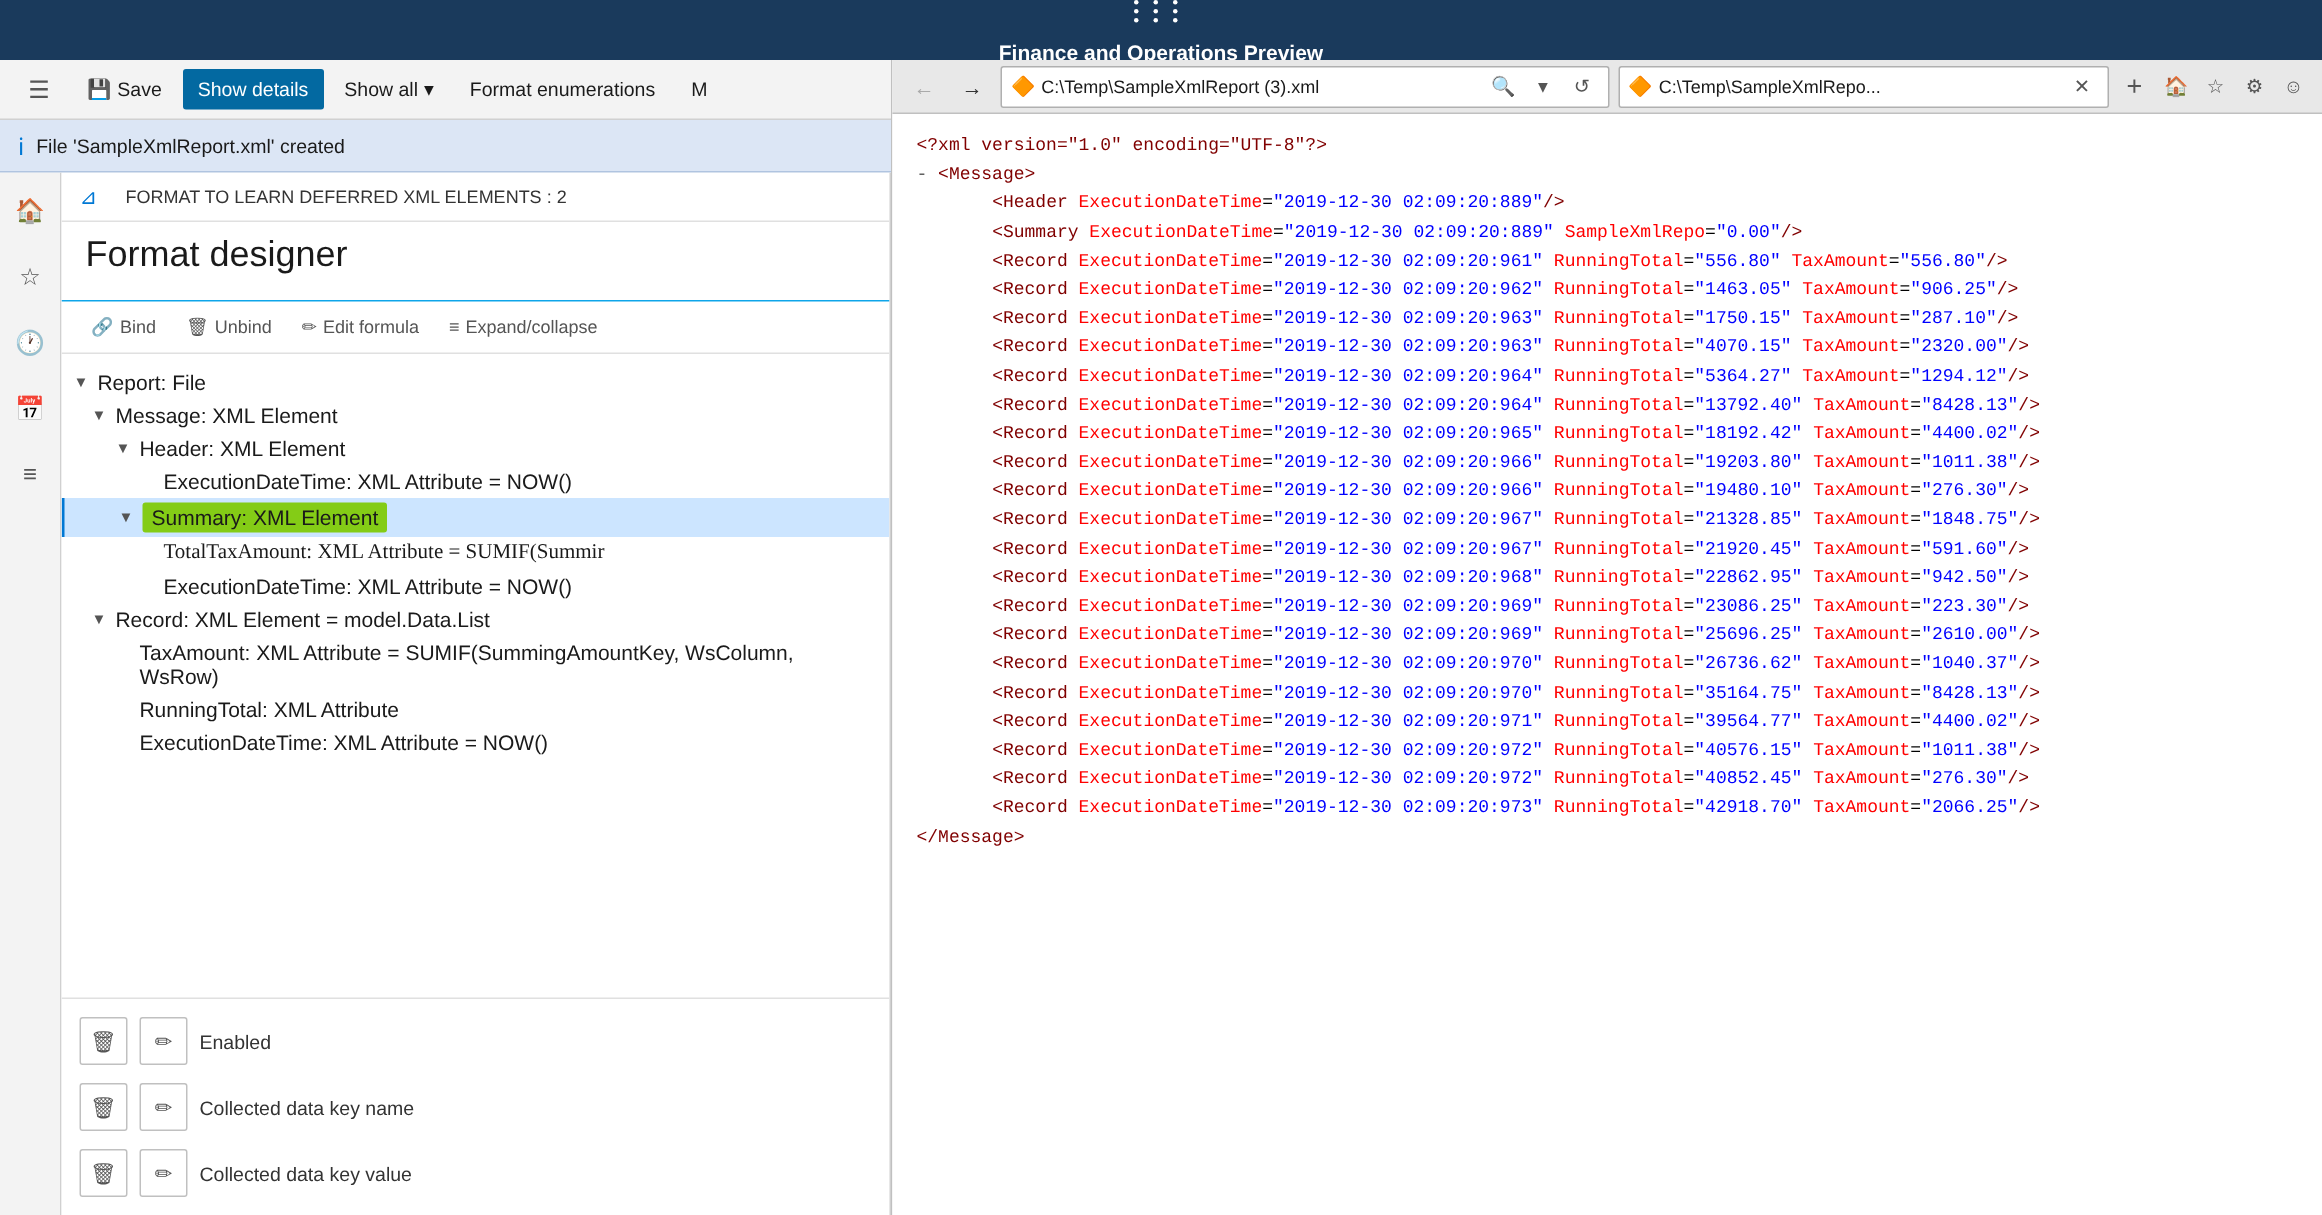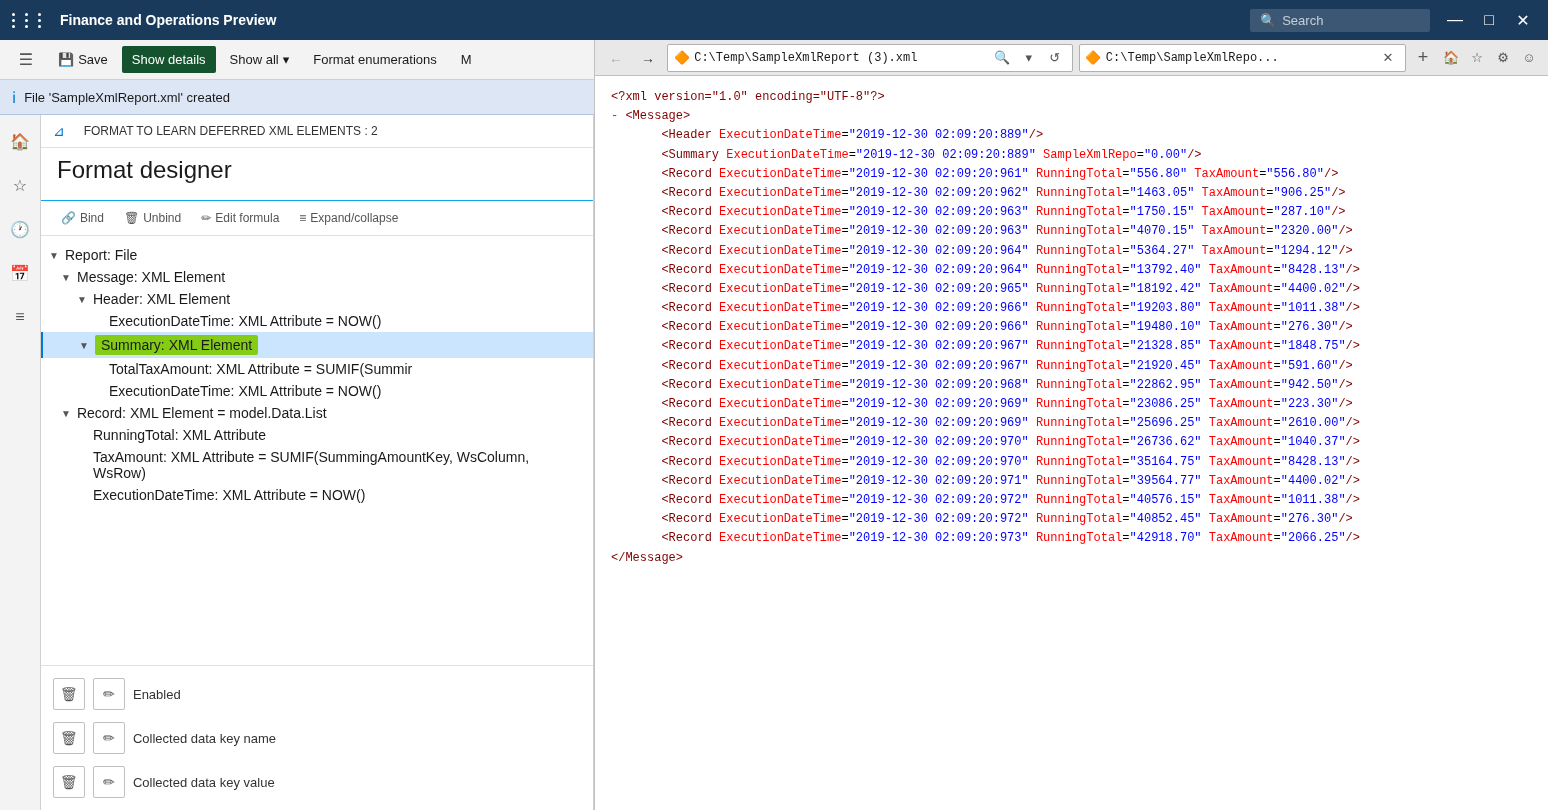--- a/index.html
+++ b/index.html
@@ -7,20 +7,21 @@
 
     
     .app-bar {
       display: flex;
       align-items: center;
       background: #1a3a5c;
       color: white;
       height: 40px;
       padding: 0 12px;
       gap: 12px;
+      flex-direction: column;
     }
     .app-bar-grid { display: grid; grid-template-columns: 10px 10px 10px; gap: 3px; cursor: pointer; }
     .app-bar-grid span { width: 3px; height: 3px; background: white; display: block; border-radius: 50%; }
     .app-title { font-size: 14px; font-weight: 600; color: white; flex: 1; }
     .search-bar {
       display: flex;
       align-items: center;
       background: rgba(255,255,255,0.15);
       border-radius: 2px;
       padding: 4px 10px;
@@ -53,21 +54,21 @@
       gap: 4px;
       padding: 6px 10px;
       border: none;
       background: transparent;
       cursor: pointer;
       font-size: 13px;
       color: #1a1a1a;
       border-radius: 2px;
     }
     .toolbar-btn.primary {
-      background: #14532d;
+      background: #0369a1;
       color: white;
     }
 
     
     .notification-bar {
       display: flex;
       align-items: center;
       background: #dce6f5;
       border-bottom: 1px solid #b0c4e0;
       padding: 6px 12px;
@@ -207,21 +208,21 @@
       display: flex;
       align-items: center;
       background: white;
       border: 1px solid #b0b0b0;
       border-radius: 2px;
       padding: 2px 6px;
       flex: 1;
       gap: 4px;
     }
     .browser-address-bar .favicon { color: #e56c0a; font-size: 13px; }
-    .browser-address-text { font-size: 12px; color: #1a1a1a; flex: 1; font-family: Liberation Mono, monospace; }
+    .browser-address-text { font-size: 12px; color: #1a1a1a; flex: 1; }
     .browser-icons { display: flex; gap: 4px; align-items: center; }
     .browser-icon-btn {
       width: 22px;
       height: 22px;
       display: flex;
       align-items: center;
       justify-content: center;
       border: none;
       background: transparent;
       cursor: pointer;
@@ -396,47 +397,47 @@
               <span class="tree-label">ExecutionDateTime: XML Attribute = NOW()</span>
             </div>
           </div>
           <div class="tree-item selected">
             <div class="indent-2" style="display:flex;align-items:center;gap:4px;">
               <span class="tree-arrow">▼</span>
               <span class="tree-label" style="background:#84cc16;padding:2px 6px;border-radius:2px;">Summary: XML Element</span>
             </div>
           </div>
           <div class="tree-item">
-            <div class="indent-3" style="display:flex;align-items:flex-start;gap:4px;">
+            <div class="indent-3" style="display:flex;align-items:flex-start;gap:4px;font-family:Liberation Serif, serif;">
               <span class="tree-arrow" style="min-width:12px;"></span>
               <span class="tree-label">TotalTaxAmount: XML Attribute = SUMIF(Summir</span>
             </div>
           </div>
           <div class="tree-item">
             <div class="indent-3" style="display:flex;align-items:center;gap:4px;">
               <span class="tree-arrow" style="min-width:12px;"></span>
               <span class="tree-label">ExecutionDateTime: XML Attribute = NOW()</span>
             </div>
           </div>
           <div class="tree-item">
             <div class="indent-1" style="display:flex;align-items:center;gap:4px;">
               <span class="tree-arrow">▼</span>
               <span class="tree-label">Record: XML Element = model.Data.List</span>
             </div>
           </div>
           <div class="tree-item">
             <div class="indent-2" style="display:flex;align-items:center;gap:4px;">
               <span class="tree-arrow" style="min-width:12px;"></span>
-              <span class="tree-label">RunningTotal: XML Attribute</span>
+              <span class="tree-label">TaxAmount: XML Attribute = SUMIF(SummingAmountKey, WsColumn, WsRow)</span>
             </div>
           </div>
           <div class="tree-item">
             <div class="indent-2" style="display:flex;align-items:center;gap:4px;">
               <span class="tree-arrow" style="min-width:12px;"></span>
-              <span class="tree-label">TaxAmount: XML Attribute = SUMIF(SummingAmountKey, WsColumn, WsRow)</span>
+              <span class="tree-label">RunningTotal: XML Attribute</span>
             </div>
           </div>
           <div class="tree-item">
             <div class="indent-2" style="display:flex;align-items:center;gap:4px;">
               <span class="tree-arrow" style="min-width:12px;"></span>
               <span class="tree-label">ExecutionDateTime: XML Attribute = NOW()</span>
             </div>
           </div>
 
         </div>

